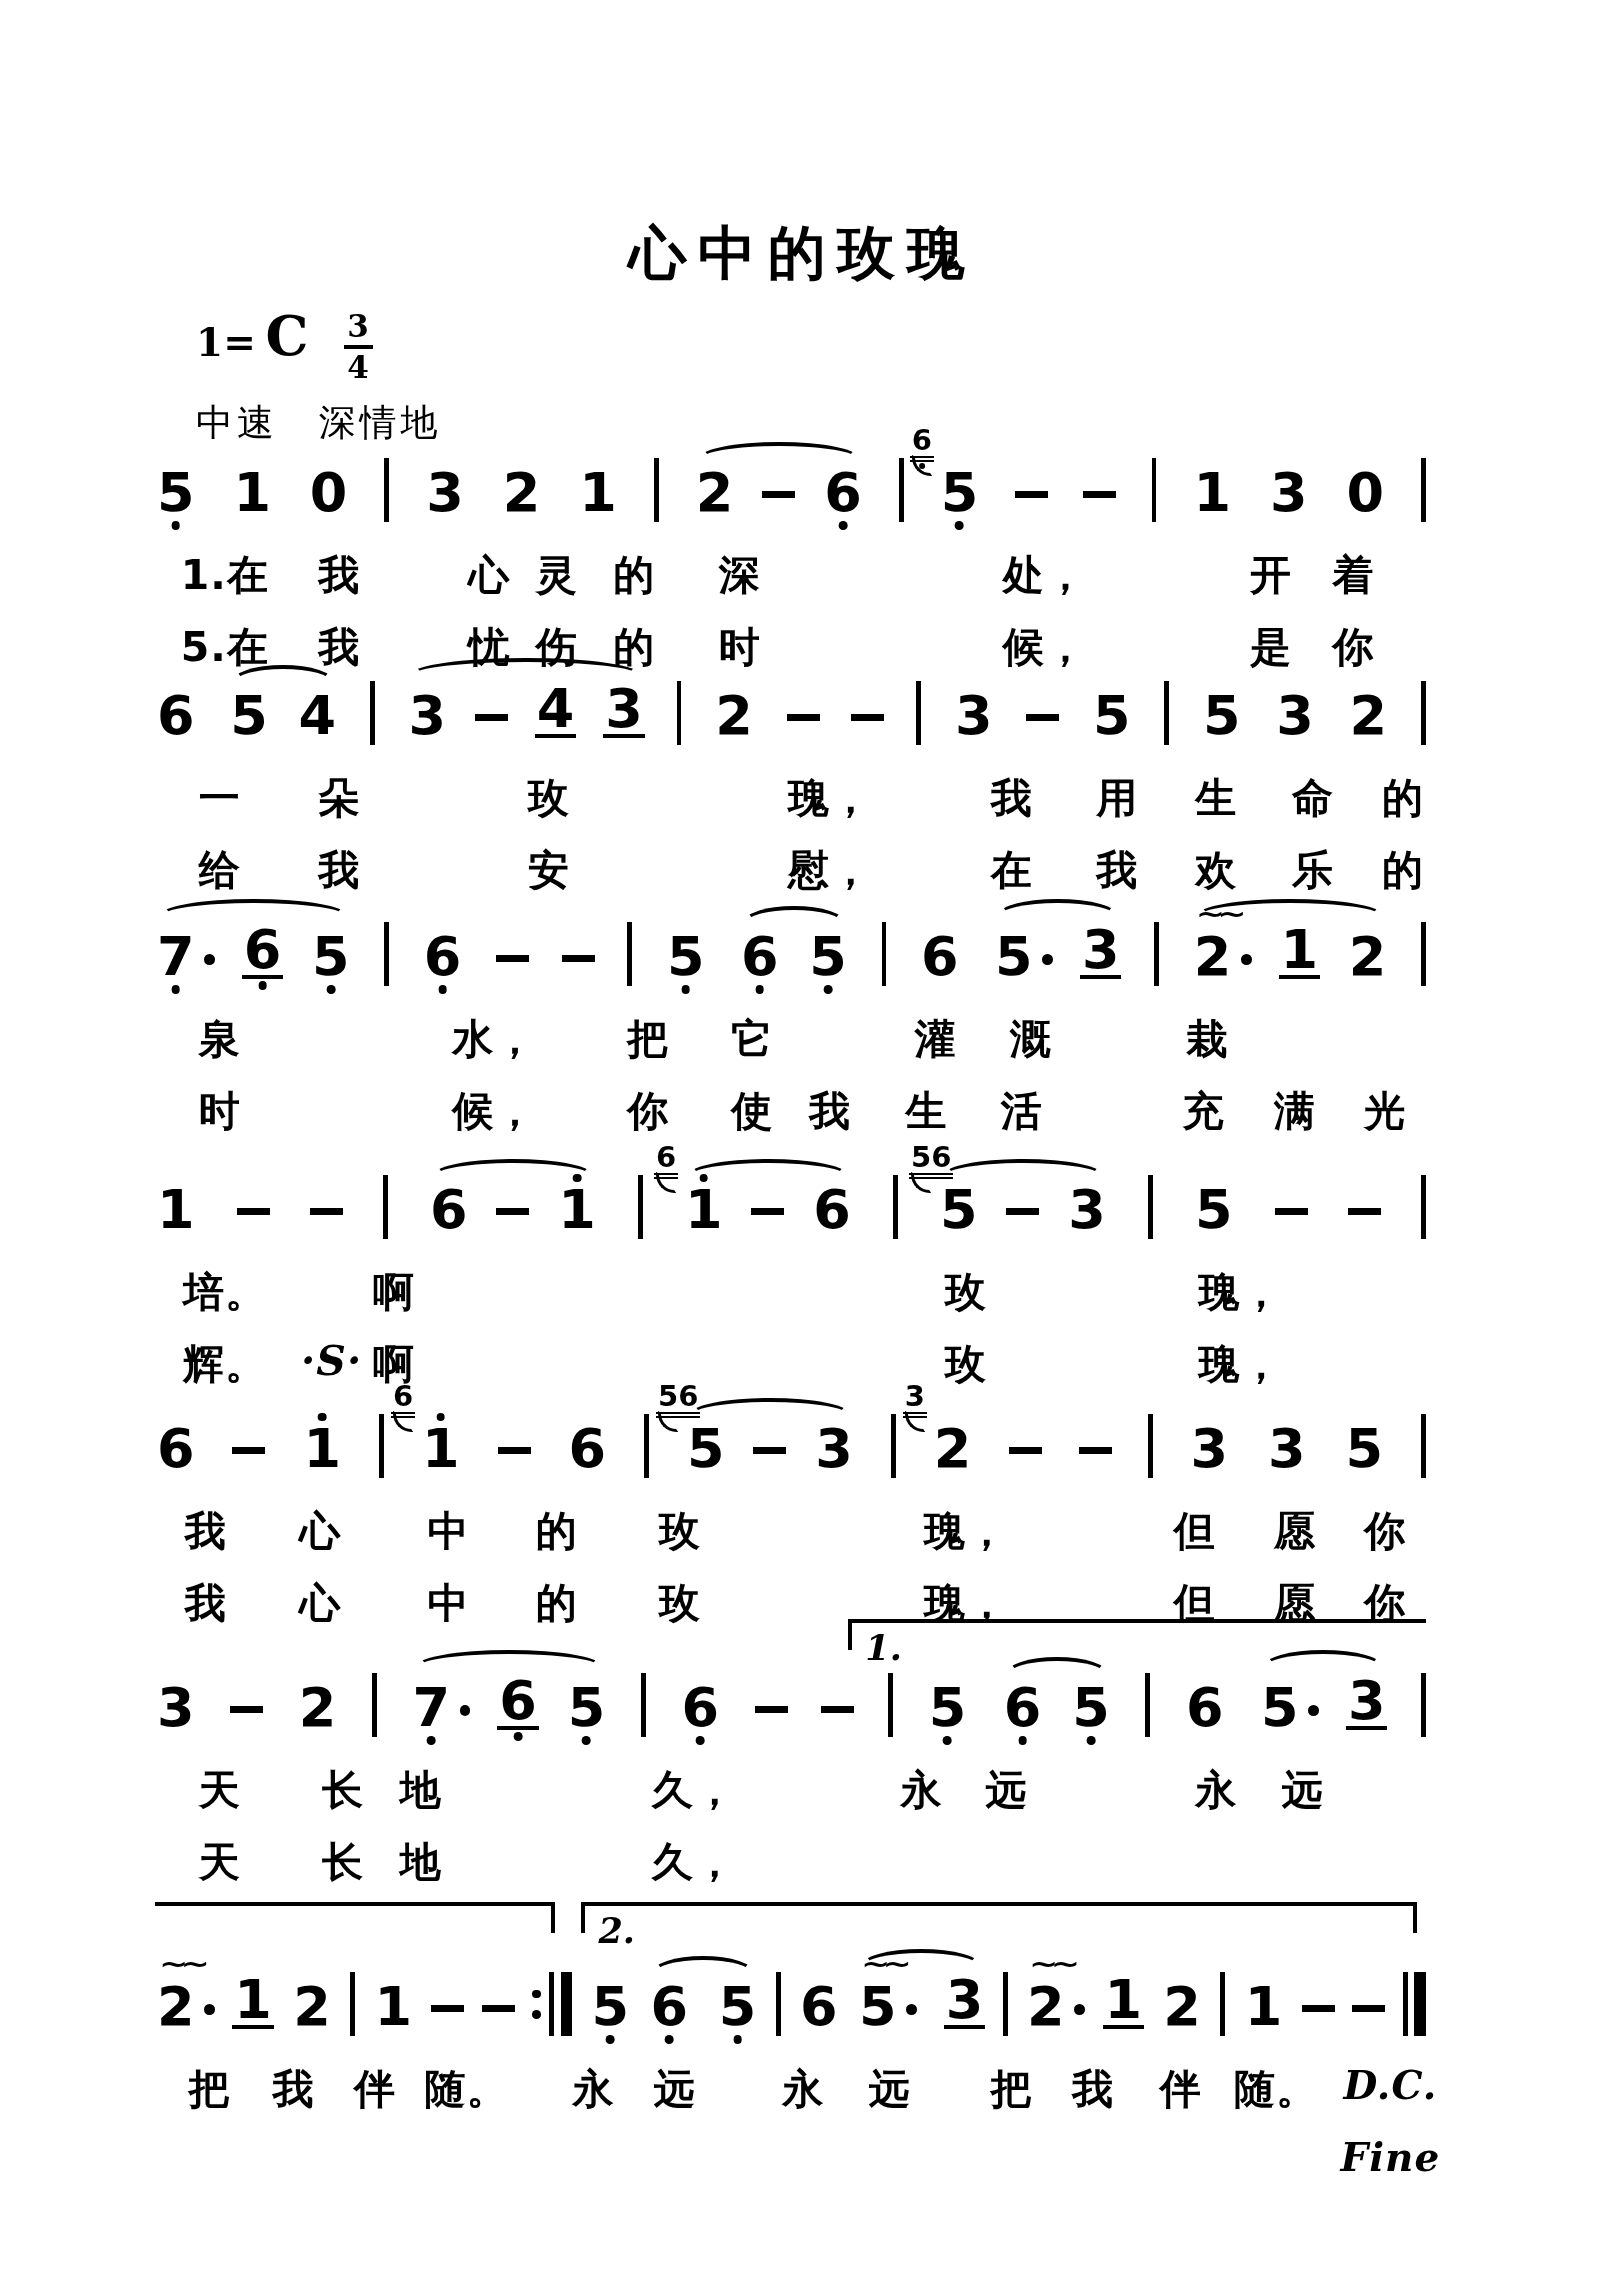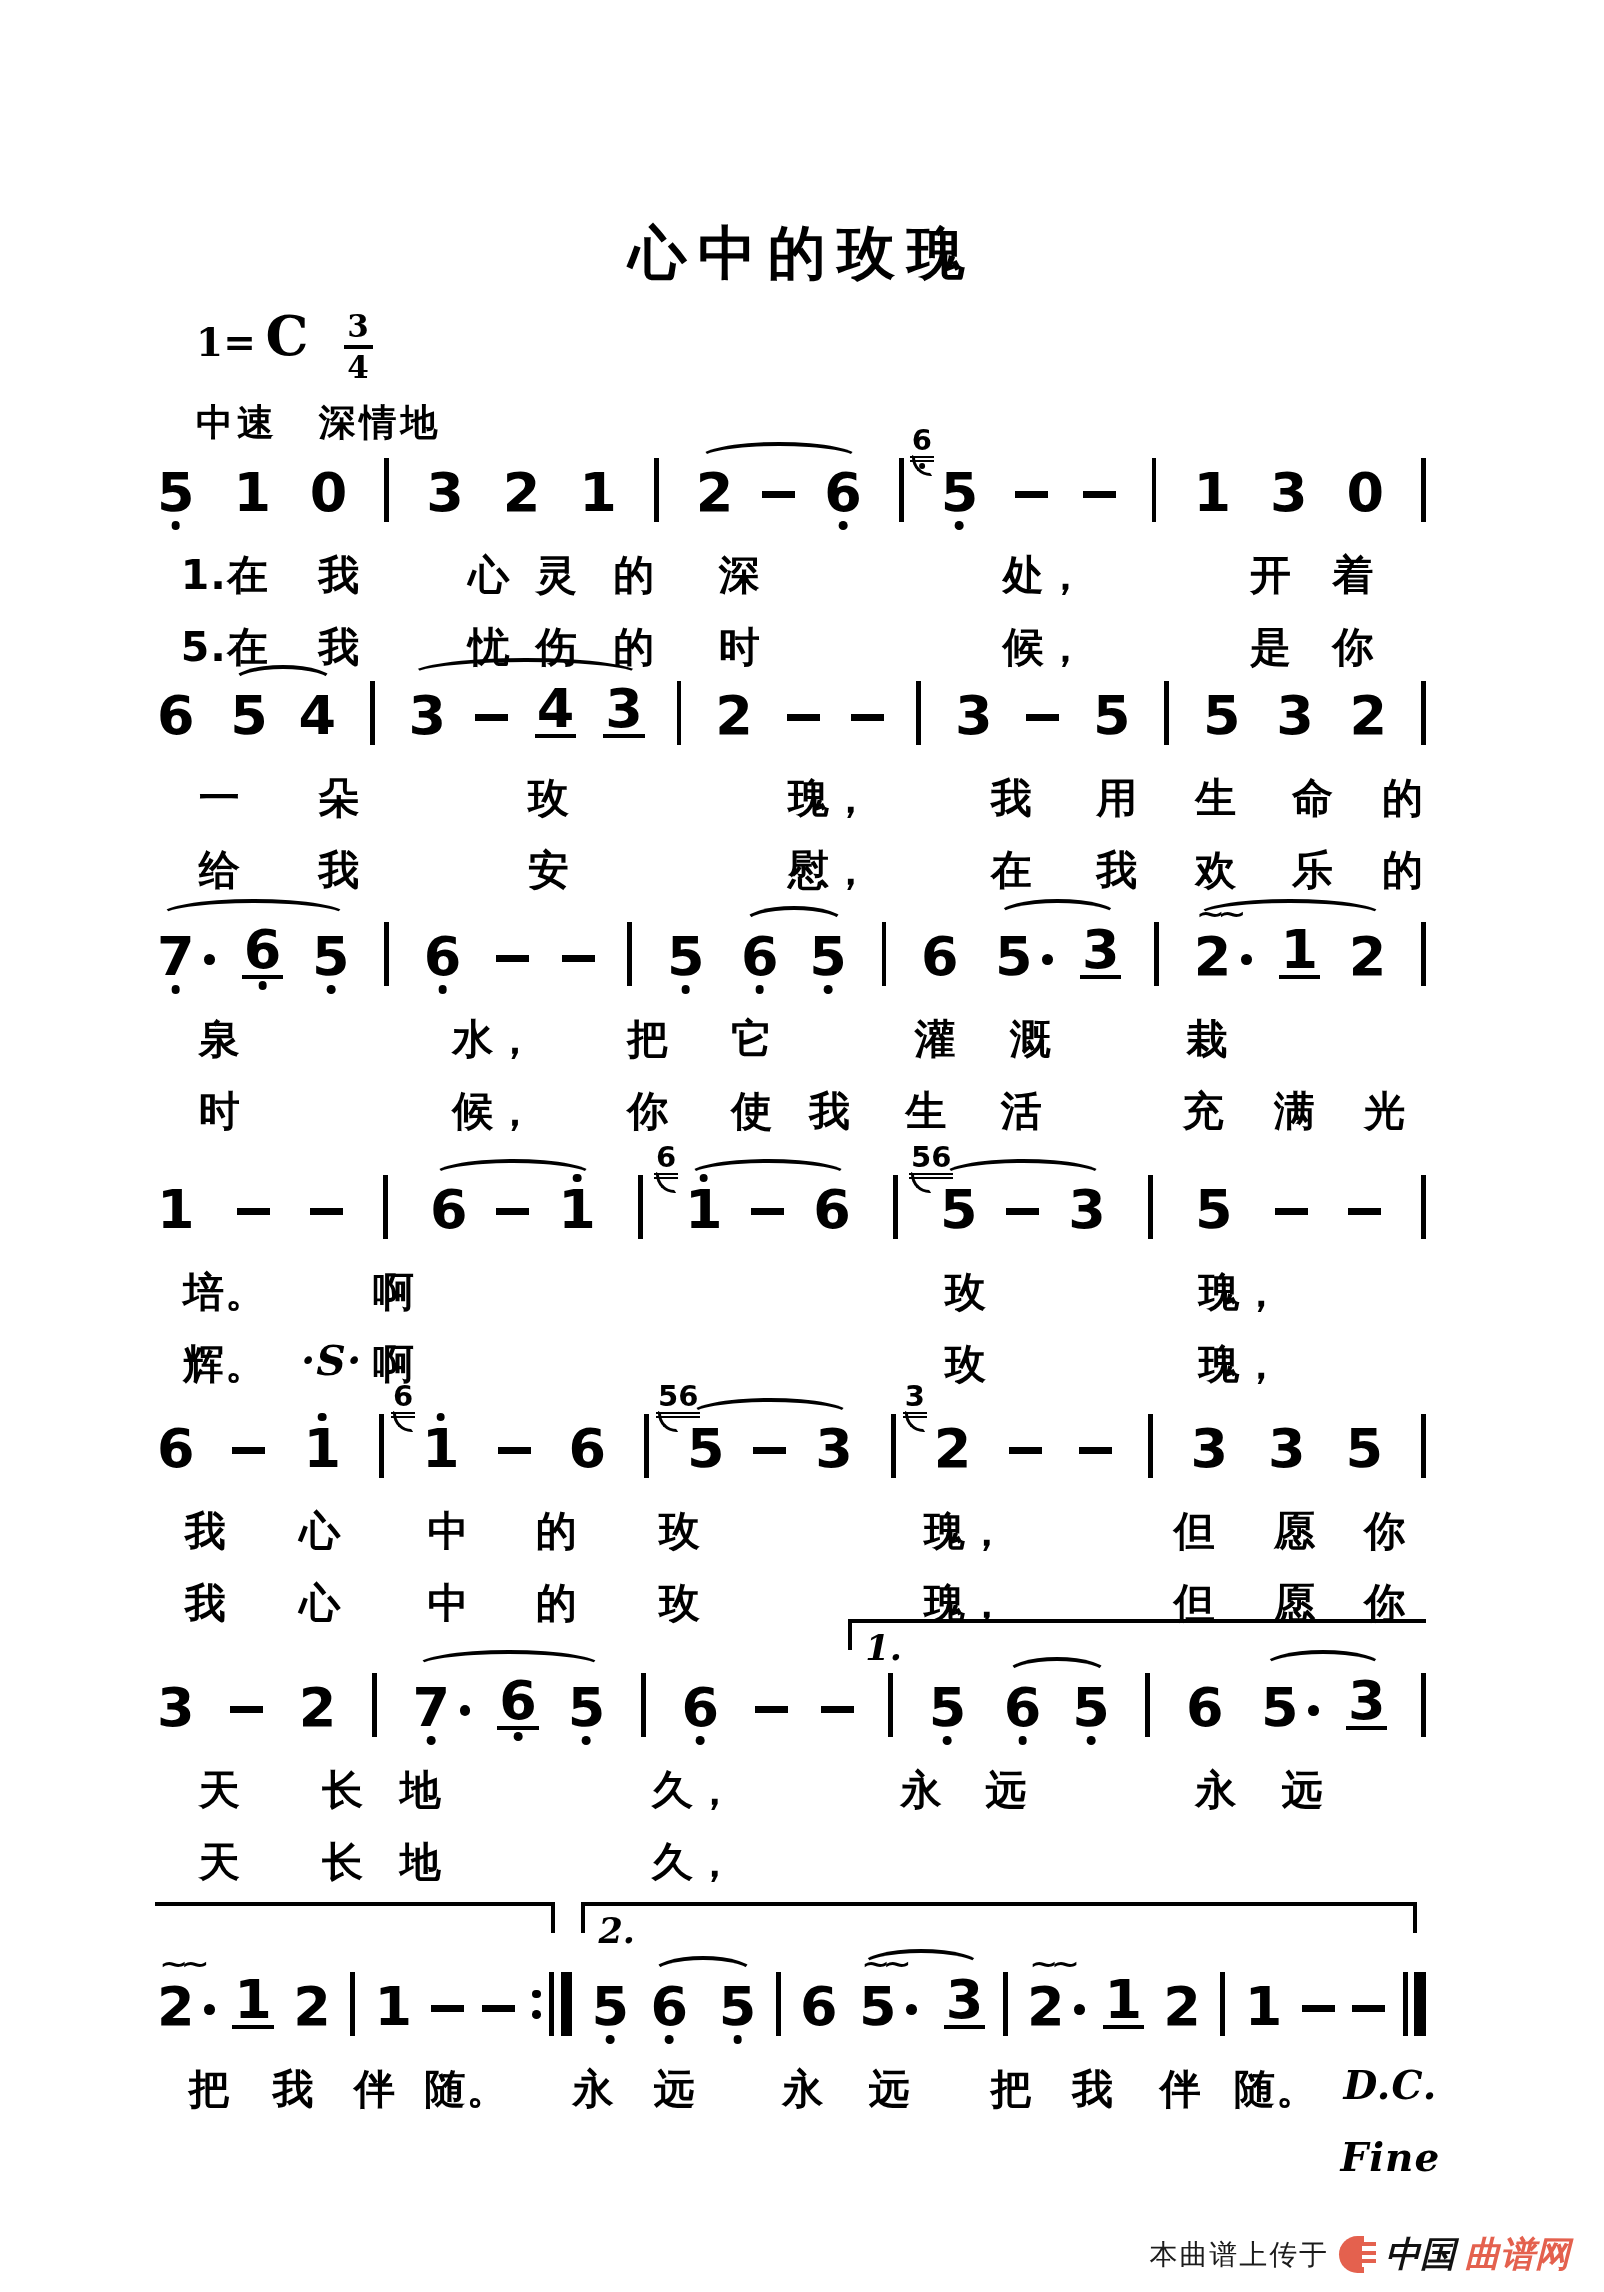--- a/index.html
+++ b/index.html
@@ -8,21 +8,21 @@
   
   .title{position:absolute;top:215px;left:0;width:100%;text-align:center;
          font:bold 58px "DejaVu Serif",serif;letter-spacing:11.6px;}
   .meta{position:absolute;left:196px;top:309px;}
   .keyrow{display:flex;align-items:flex-start;}
   .kp{font:bold 39px "DejaVu Serif",serif;margin-top:9.7px;}
   .kl{font:bold 54px "DejaVu Serif",serif;margin-left:9.7px;line-height:1;}
   .frac{display:inline-flex;flex-direction:column;align-items:center;margin-left:35px;
         font:bold 31px "DejaVu Serif",serif;line-height:1;margin-top:1.9px;}
   .fbar{width:29px;height:3.9px;background:#000;margin:2.9px 0;}
-  .tempo{margin-top:15.5px;font-weight:700;font-size:37px;letter-spacing:3.9px;white-space:pre;}
+  .tempo{margin-top:15.5px;font-weight:400;font-size:37px;letter-spacing:3.9px;white-space:pre;}
   .credits{position:absolute;right:165px;top:303px;text-align:right;
            font-weight:700;font-size:36px;line-height:1.4;white-space:pre;}
   
   .line{position:absolute;left:155px;width:1271px;}
   .notesrow{position:relative;display:flex;justify-content:space-between;
             align-items:flex-end;height:101px;}
   .note{position:relative;display:flex;align-items:flex-end;padding-bottom:15.5px;}
   .num{position:relative;display:inline-block;font:bold 54px "DejaVu Sans",sans-serif;
        line-height:0.8;padding:0 1.9px;}
   .num.u{border-bottom:4.9px solid #000;padding-bottom:2.9px;}
@@ -730,23 +730,14 @@
           <span class="syl" style="left: 80.7%;">伴</span>
           <span class="syl" style="left: 88.2%;">随。</span>
           <span class="syl dc" style="left: 97.2%;">D.C.</span>
         </div>
         <div class="lyr">
           <span class="syl dc" style="left: 97.2%; text-align: right;">Fine</span>
         </div>
       </div>
     </div>
 
-  <div class="footer">
-    <span class="upload">本曲谱上传于</span>
-    <span class="logo">
-      <span class="disc"></span>
-      <span class="lines"></span>
-    </span>
-    <span class="brand-black">中国</span>
-    <span class="brand-red" style="color: rgb(228, 97, 78);">曲谱网</span>
-  </div>
 </div>
 
 
 </body></html>

